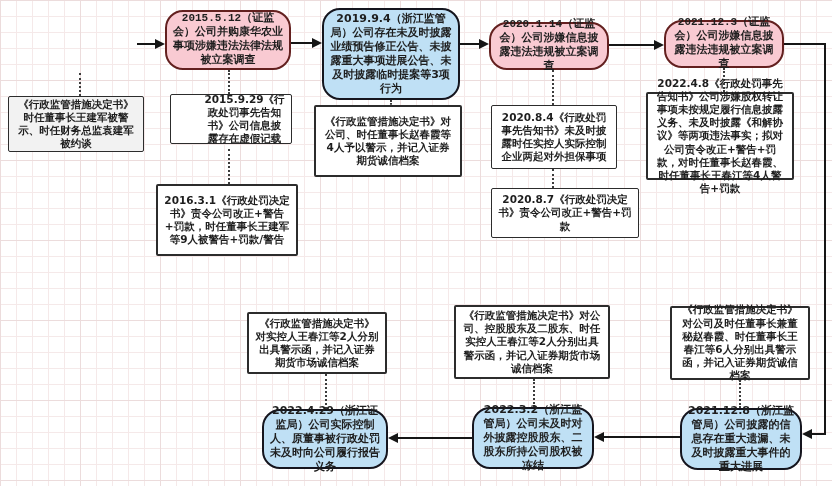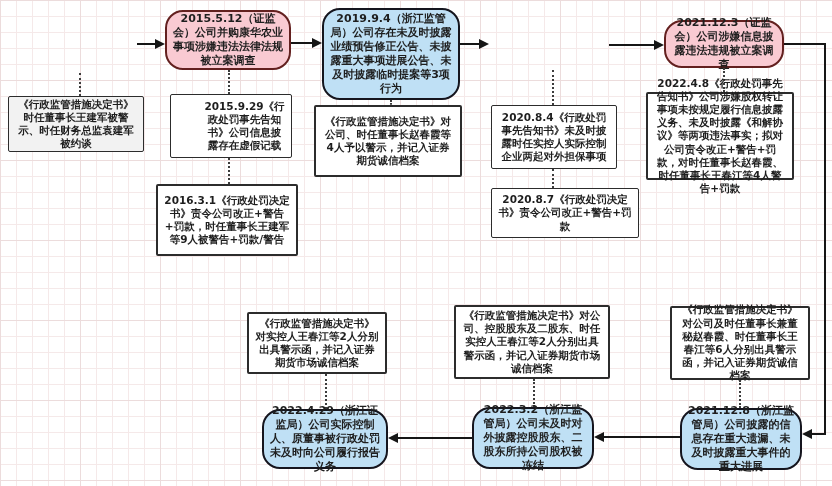--- a/index.html
+++ b/index.html
@@ -27,21 +27,21 @@
     font-weight:600;
     color:var(--text_color,#1e1e1e);
     line-height:1.26;
   }
   .rounded{
     border-radius:18px;
     border:2.5px solid var(--blue_border,#15151e);
     font-size:11px;
   }
   .blue{background:var(--blue_fill,#bfe0f5);}
-  .pink{background:var(--pink_fill,#f9cad2);border-color:var(--pink_border,#63201f);}
+  .pink{background:var(--pink_fill,#f9cad2);border-color:var(--pink_border,#63201f);font-family:Liberation Mono, monospace;}
   .rect{
     border:1.5px solid var(--rect_border,#2c2c2c);
     background:#ffffff;
     border-radius:2px;
     font-size:10.5px;
   }
   .rect.bold{border-width:2.5px;}
   .rect.gray{background:var(--gray_fill,#f2f2f2);}
   .hline,.vline{position:absolute;background:var(--connector,#161616);}
   .hline{height:2px;}
@@ -51,20 +51,21 @@
   .ah.right{border-left:10px solid var(--connector,#161616);border-top:5.5px solid transparent;border-bottom:5.5px solid transparent;}
   .ah.left{border-right:10px solid var(--connector,#161616);border-top:5.5px solid transparent;border-bottom:5.5px solid transparent;}
 </style>
 </head>
 <body>
 
 <div class="canvas">
 
   <div class="node rounded pink" style="left:165px;top:10px;width:126px;height:60px;">2015.5.12（证监会）公司并购康华农业事项涉嫌违法法律法规被立案调查</div>
   <div class="node rounded blue" style="left:322px;top:8px;width:138px;height:92px;">2019.9.4（浙江监管局）公司存在未及时披露业绩预告修正公告、未披露重大事项进展公告、未及时披露临时提案等3项行为</div>
+  <div class="node rounded pink" style="left:489px;top:22px;width:120px;height:48px;">2020.1.14（证监会）公司涉嫌信息披露违法违规被立案调查</div>
   <div class="node rounded pink" style="left:664px;top:20px;width:120px;height:48px;">2021.12.3（证监会）公司涉嫌信息披露违法违规被立案调查</div>
 
   <div class="hline" style="left:137px;top:43px;width:20px;"></div>
   <div class="ah right" style="left:155px;top:38.5px;"></div>
 
   <div class="hline" style="left:291px;top:42px;width:23px;"></div>
   <div class="ah right" style="left:312px;top:37.5px;"></div>
 
   <div class="hline" style="left:460px;top:43px;width:20px;"></div>
   <div class="ah right" style="left:479px;top:38.5px;"></div>
@@ -74,21 +75,21 @@
 
   <div class="dotv" style="left:79px;top:73px;height:23px;"></div>
   <div class="dotv" style="left:228px;top:70px;height:24px;"></div>
   <div class="dotv" style="left:228px;top:149px;height:35px;"></div>
   <div class="dotv" style="left:390px;top:100px;height:5px;"></div>
   <div class="dotv" style="left:552px;top:70px;height:35px;"></div>
   <div class="dotv" style="left:552px;top:169px;height:19px;"></div>
   <div class="dotv" style="left:723px;top:68px;height:24px;"></div>
 
   <div class="node rect gray" style="left:8px;top:96px;width:136px;height:56px;">《行政监管措施决定书》时任董事长王建军被警示、时任财务总监袁建军被约谈</div>
-  <div class="node rect" style="left:170px;top:94px;width:122px;height:64px;padding-left:33px;">2015.9.29《行政处罚事先告知书》公司信息披露存在虚假记载</div>
+  <div class="node rect" style="left:170px;top:94px;width:122px;height:50px;padding-left:33px;">2015.9.29《行政处罚事先告知书》公司信息披露存在虚假记载</div>
   <div class="node rect bold" style="left:156px;top:184px;width:142px;height:72px;">2016.3.1《行政处罚决定书》责令公司改正+警告+罚款，时任董事长王建军等9人被警告+罚款/警告</div>
   <div class="node rect bold" style="left:314px;top:105px;width:148px;height:72px;">《行政监管措施决定书》对公司、时任董事长赵春霞等4人予以警示，并记入证券期货诚信档案</div>
   <div class="node rect" style="left:491px;top:105px;width:126px;height:64px;">2020.8.4《行政处罚事先告知书》未及时披露时任实控人实际控制企业两起对外担保事项</div>
   <div class="node rect" style="left:491px;top:188px;width:148px;height:50px;">2020.8.7《行政处罚决定书》责令公司改正+警告+罚款</div>
   <div class="node rect bold" style="left:646px;top:92px;width:148px;height:88px;">2022.4.8《行政处罚事先告知书》公司涉嫌股权转让事项未按规定履行信息披露义务、未及时披露《和解协议》等两项违法事实；拟对公司责令改正+警告+罚款，对时任董事长赵春霞、时任董事长王春江等4人警告+罚款</div>
 
   <div class="hline" style="left:784px;top:43px;width:42px;"></div>
   <div class="vline" style="left:824px;top:43px;height:391px;"></div>
   <div class="hline" style="left:812px;top:433px;width:14px;"></div>
   <div class="ah left" style="left:802px;top:428.5px;"></div>

